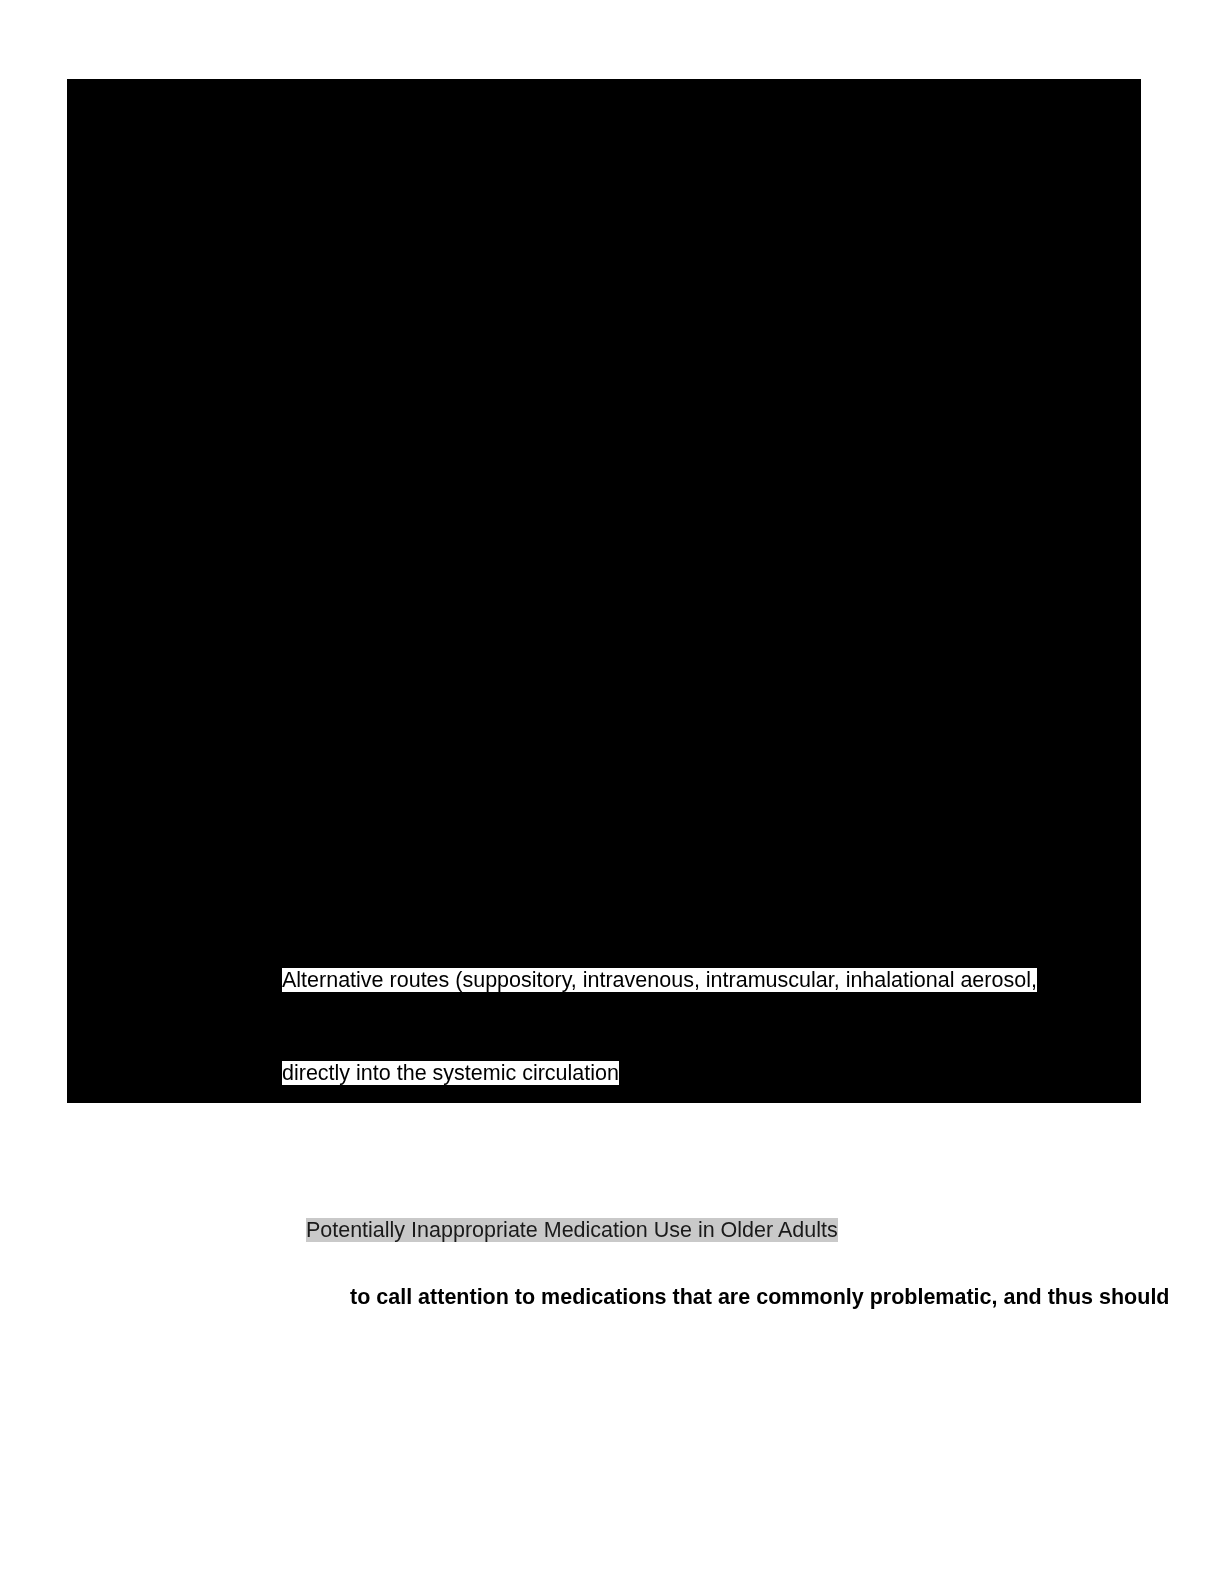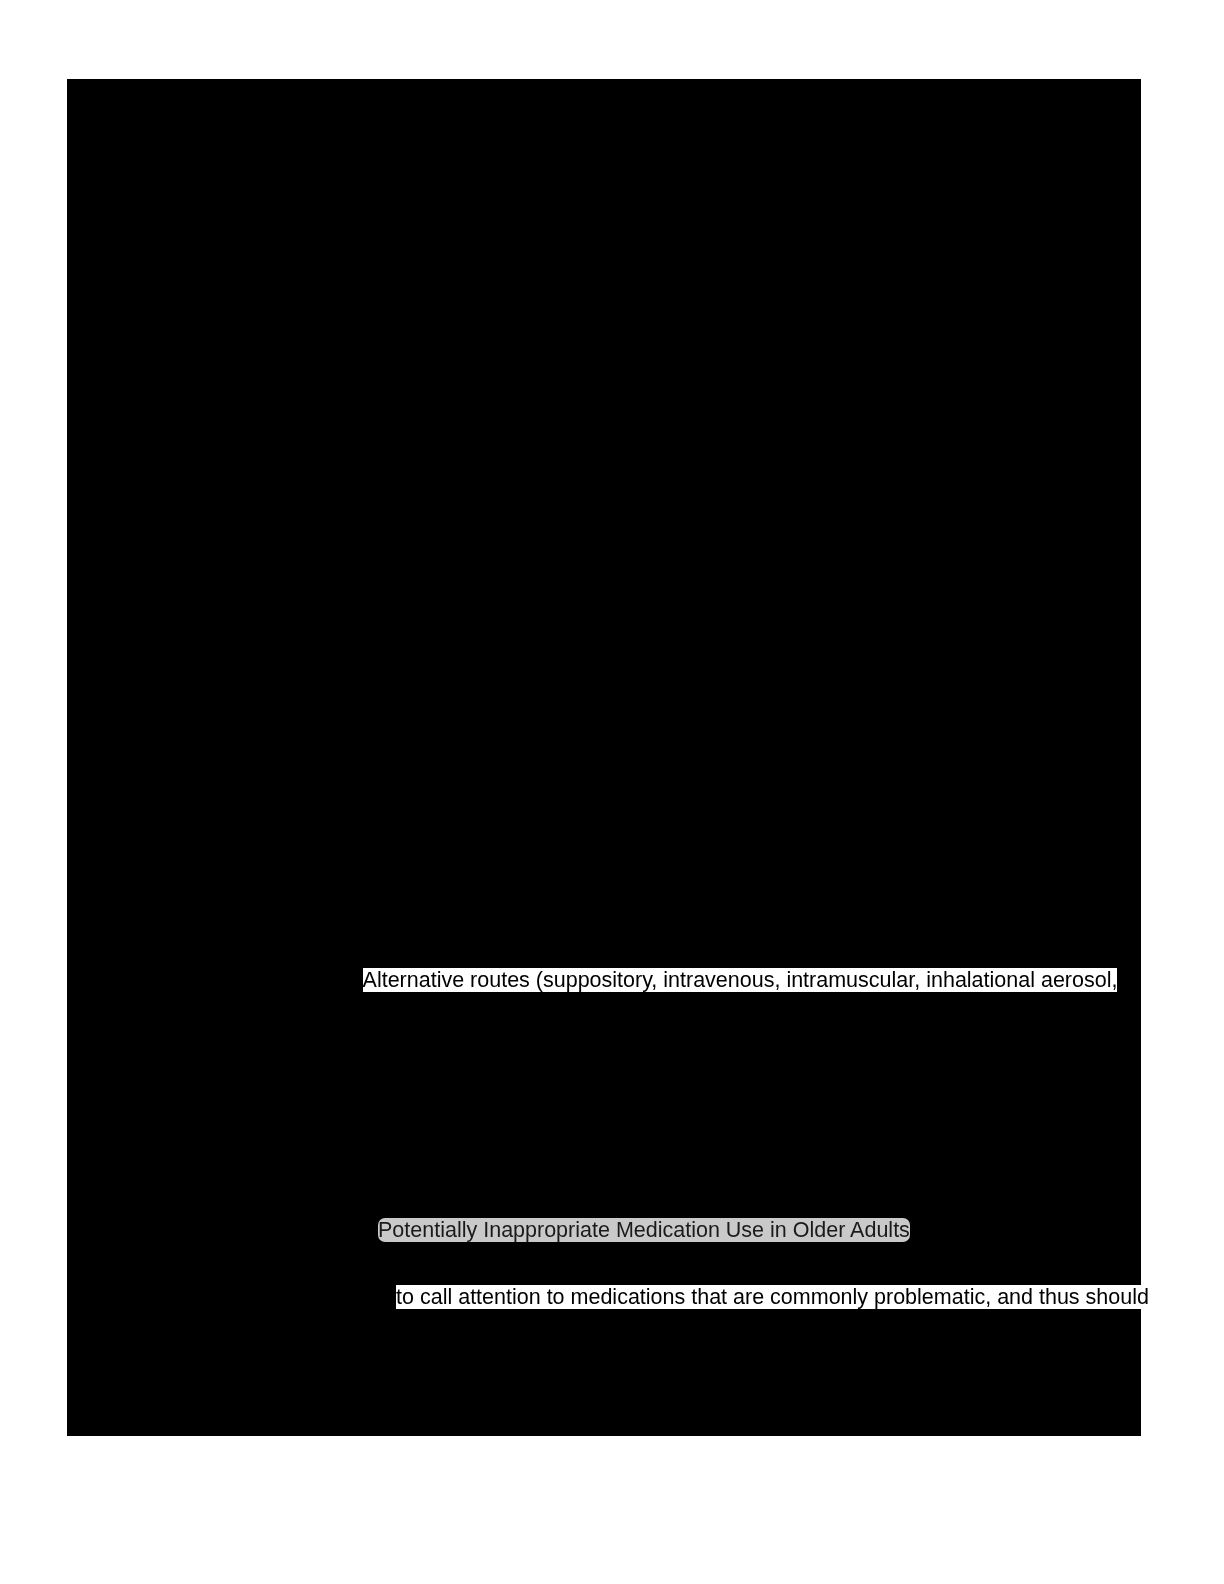--- a/index.html
+++ b/index.html
@@ -14,24 +14,23 @@
     position: relative;
     overflow: hidden;
   }
 
   
   .page-sheet {
     position: absolute;
     left: 68px;
     top: 80px;
     width: 1072px;
-    height: 1355px;
+    height: 1022px;
     background: #000000;
     box-shadow: 0 0 0 1px #000;
-    text-align: center;
   }
 
   
   .text-block {
     position: absolute;
     color: #000000;
     font-size: 21.5px;
     line-height: 31px;
     white-space: pre-wrap;
   }
@@ -40,21 +39,20 @@
   .hl {
     background: #ffffff;
     color: #000000;
     box-decoration-break: clone;
     -webkit-box-decoration-break: clone;
   }
   .hl-grey {
     background: #c9c9c9;
     color: #1a1a1a;
     box-decoration-break: clone;
-    border-radius: 7px;
     -webkit-box-decoration-break: clone;
   }
 
   .para-1 {
     left: 214px;
     top: 823px;
     width: 916px;
   }
   .para-1 .line {
     display: block;
@@ -68,38 +66,40 @@
     line-height: 28px;
   }
 
   .para-2 {
     left: 282px;
     top: 1140px;
     width: 845px;
   }
   .para-2 .line {
     display: block;
+    font-weight: bold;
   }
 
   b {
     font-weight: bold;
   }
 
   .arrow-glyph {
     font-family: "DejaVu Sans", sans-serif;
     font-size: 21px;
   }
 </style>
 </head>
 <body>
 
 <div class="page-sheet">
 
   <div class="text-block para-1">
     <span class="line"><span class="hl">Alternative routes (suppository, intravenous, intramuscular, inhalational aerosol,</span></span>
+    <span class="line"><span class="hl">directly into the systemic circulation</span></span>
   </div>
 
   <div class="text-block heading-1">
     <span class="hl-grey">Potentially Inappropriate Medication Use in Older Adults</span>
   </div>
 
   <div class="text-block para-2">
     <span class="line"><span class="hl">to call attention to medications that are commonly problematic, and thus should</span></span>
   </div>
 

